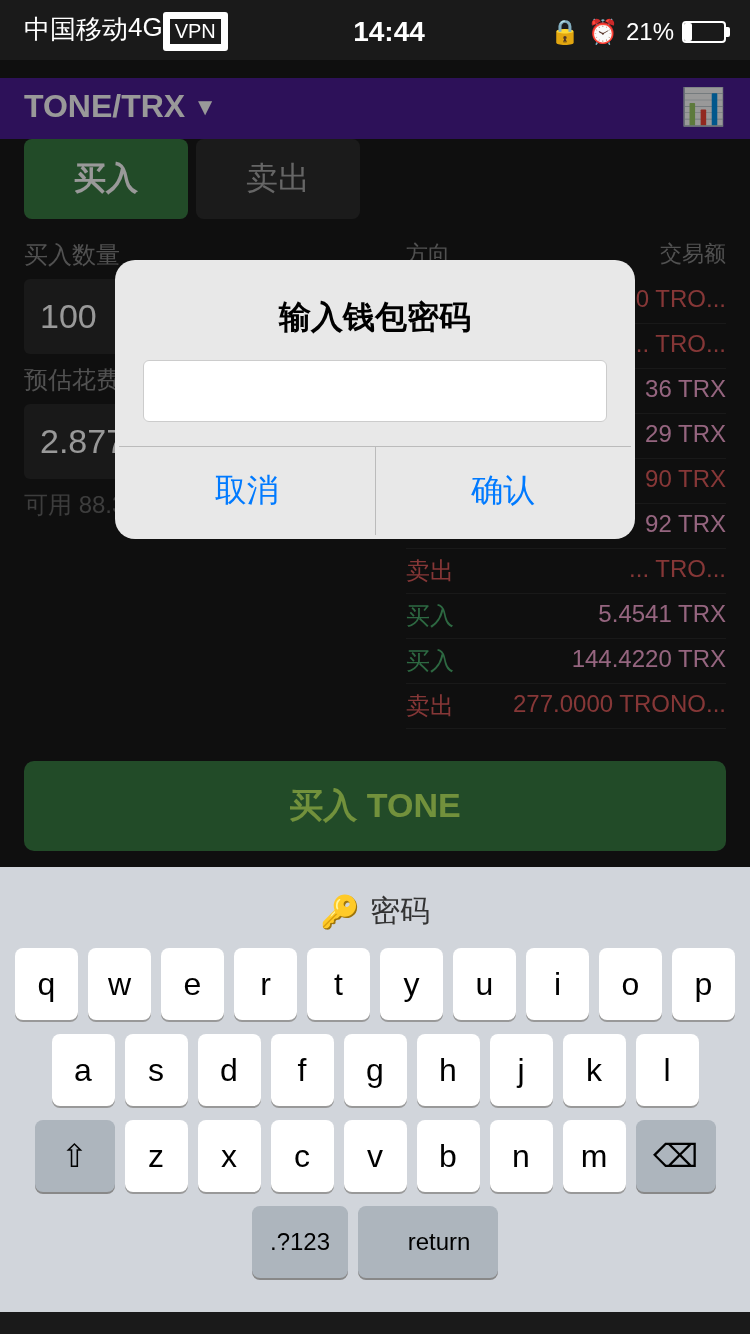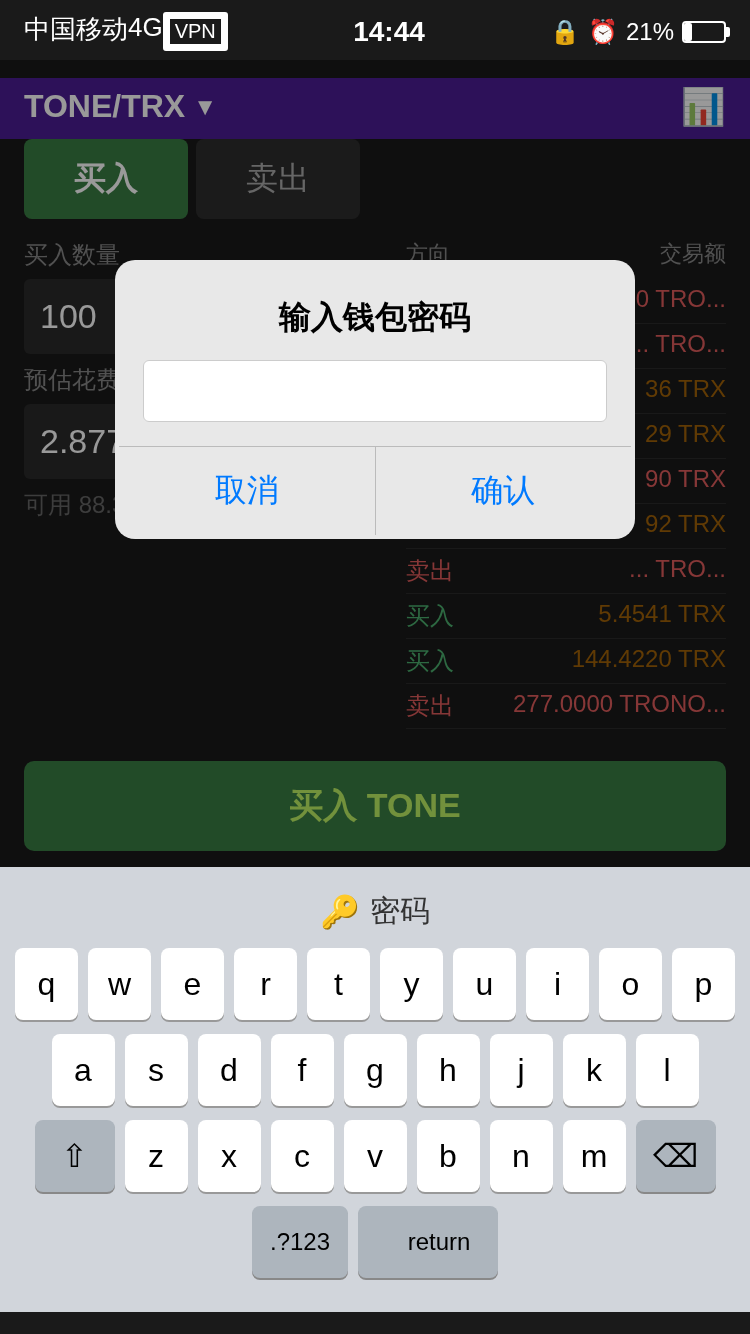--- a/index.html
+++ b/index.html
@@ -160,21 +160,21 @@
     .trade-record-row {
       display: flex;
       justify-content: space-between;
       font-size: 24px;
       padding: 6px 0;
       border-bottom: 1px solid #2a2a2a;
     }
     .sell-label { color: #e05c5c; }
     .buy-label { color: #4caf6e; }
     .sell-value { color: #e05c5c; }
-    .buy-value { color: #a16207; }
+    .buy-value { color: #f9a8d4; }
 
     
     .buy-tone-btn {
       background: #3a7d44;
       color: #bef264;
       border: none;
       border-radius: 10px;
       width: 100%;
       padding: 22px;
       font-size: 34px;

